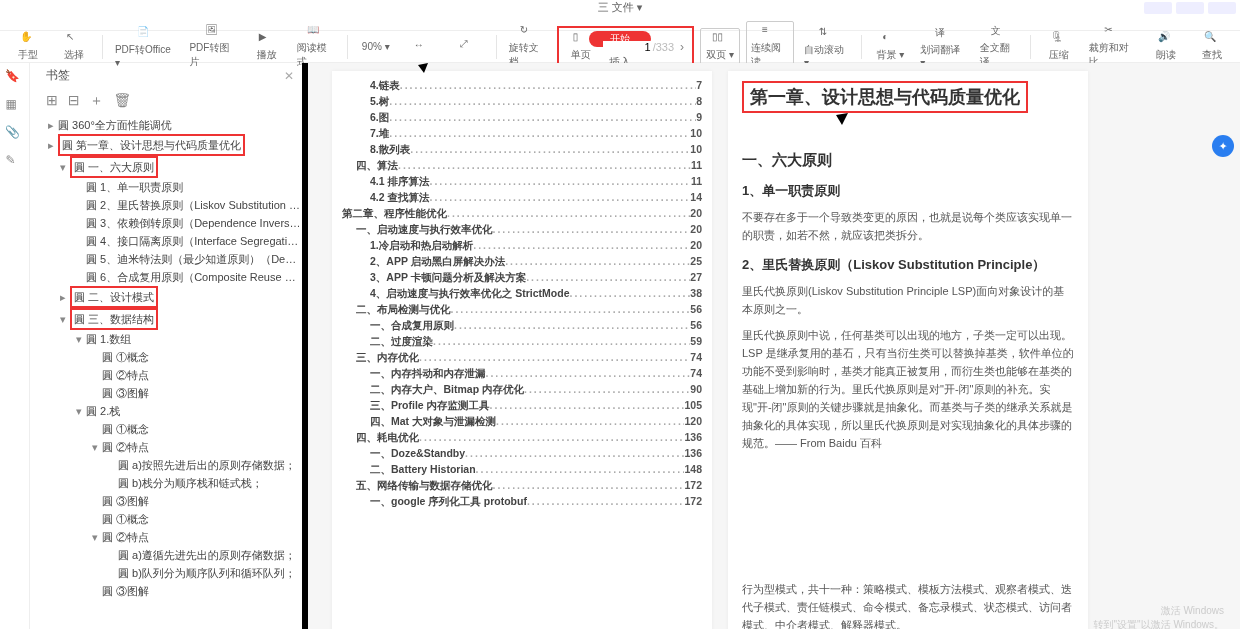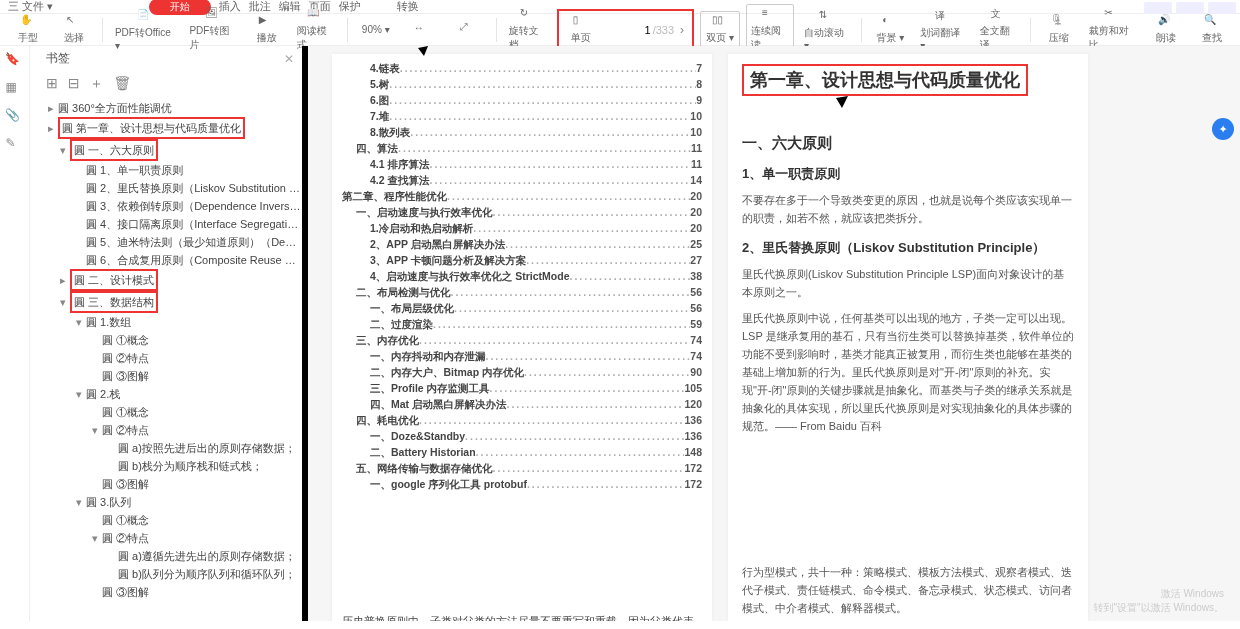--- a/index.html
+++ b/index.html
@@ -1,17 +1,17 @@
 <!DOCTYPE html>
 <html><head>
 <meta charset="utf-8">
 <style>
   * { box-sizing: border-box; margin: 0; padding: 0; font-family: "Microsoft YaHei", sans-serif; }
   body { width: 1240px; height: 629px; overflow: hidden; background: #fff; font-size: 12px; color: #333; }
-  .toolbar-row1 { height: 14px; display: flex; align-items: center; border-bottom: 1px solid #eee; padding: 0 8px; gap: 8px; font-size: 11px; color: #666; }
+  .toolbar-row1 { height: 31px; display: flex; align-items: center; border-bottom: 1px solid #eee; padding: 0 8px; gap: 8px; font-size: 11px; color: #666; flex-direction: column; }
   .toolbar-row2 { height: 32px; display: flex; align-items: center; padding: 2px 8px; gap: 6px; border-bottom: 1px solid #eee; }
   .tool-btn { display: flex; flex-direction: column; align-items: center; justify-content: center; padding: 2px 4px; font-size: 10px; color: #666; min-width: 40px; cursor: pointer; }
   .tool-btn .ico { width: 16px; height: 16px; display: block; margin-bottom: 1px; }
   .sep { width: 1px; height: 24px; background: #e5e5e5; margin: 0 2px; }
   .page-input-wrap { display: flex; align-items: center; border: 2px solid #e33; padding: 0 2px; height: 22px; }
   .page-input-wrap input { width: 48px; border: none; text-align: right; font-size: 11px; outline: none; }
   .page-total { color: #bbb; font-size: 11px; padding: 0 2px; }
   .redbox { border: 2px solid #e33; }
   
   .body-area { display: flex; height: calc(629px - 54px); }
@@ -210,21 +210,20 @@
         <div class="item lvl2 exp">圓 1.数组</div>
         <div class="item lvl3">圓 ①概念</div>
         <div class="item lvl3">圓 ②特点</div>
         <div class="item lvl3">圓 ③图解</div>
         <div class="item lvl2 exp">圓 2.栈</div>
         <div class="item lvl3">圓 ①概念</div>
         <div class="item lvl3 exp">圓 ②特点</div>
         <div class="item lvl4">圓 a)按照先进后出的原则存储数据；</div>
         <div class="item lvl4">圓 b)栈分为顺序栈和链式栈；</div>
         <div class="item lvl3">圓 ③图解</div>
-        <div class="item lvl2 exp">圓 3.队列</div>
         <div class="item lvl3">圓 ①概念</div>
         <div class="item lvl3 exp">圓 ②特点</div>
         <div class="item lvl4">圓 a)遵循先进先出的原则存储数据；</div>
         <div class="item lvl4">圓 b)队列分为顺序队列和循环队列；</div>
         <div class="item lvl3">圓 ③图解</div>
       </div>
   </div>
 
   <div class="doc-area">
     <div class="pages">
@@ -299,21 +298,21 @@
               <span class="toc-label">4、启动速度与执行效率优化之 StrictMode</span>
               <span class="toc-dots">........................................................................</span>
               <span class="toc-page">38</span>
             </div>
             <div class="toc-line ind1">
               <span class="toc-label">二、布局检测与优化</span>
               <span class="toc-dots">........................................................................</span>
               <span class="toc-page">56</span>
             </div>
             <div class="toc-line ind2">
-              <span class="toc-label">一、布局层级优化</span>
+              <span class="toc-label">一、合成复用原则</span>
               <span class="toc-dots">........................................................................</span>
               <span class="toc-page">56</span>
             </div>
             <div class="toc-line ind2">
               <span class="toc-label">二、过度渲染</span>
               <span class="toc-dots">........................................................................</span>
               <span class="toc-page">59</span>
             </div>
             <div class="toc-line ind1">
               <span class="toc-label">三、内存优化</span>
@@ -329,21 +328,21 @@
               <span class="toc-label">二、内存大户、Bitmap 内存优化</span>
               <span class="toc-dots">........................................................................</span>
               <span class="toc-page">90</span>
             </div>
             <div class="toc-line ind2">
               <span class="toc-label">三、Profile 内存监测工具</span>
               <span class="toc-dots">........................................................................</span>
               <span class="toc-page">105</span>
             </div>
             <div class="toc-line ind2">
-              <span class="toc-label">四、Mat 启动黑白屏解决办法</span>
+              <span class="toc-label">四、Mat 大对象与泄漏检测</span>
               <span class="toc-dots">........................................................................</span>
               <span class="toc-page">120</span>
             </div>
             <div class="toc-line ind1">
               <span class="toc-label">四、耗电优化</span>
               <span class="toc-dots">........................................................................</span>
               <span class="toc-page">136</span>
             </div>
             <div class="toc-line ind2">
               <span class="toc-label">一、Doze&amp;Standby</span>

